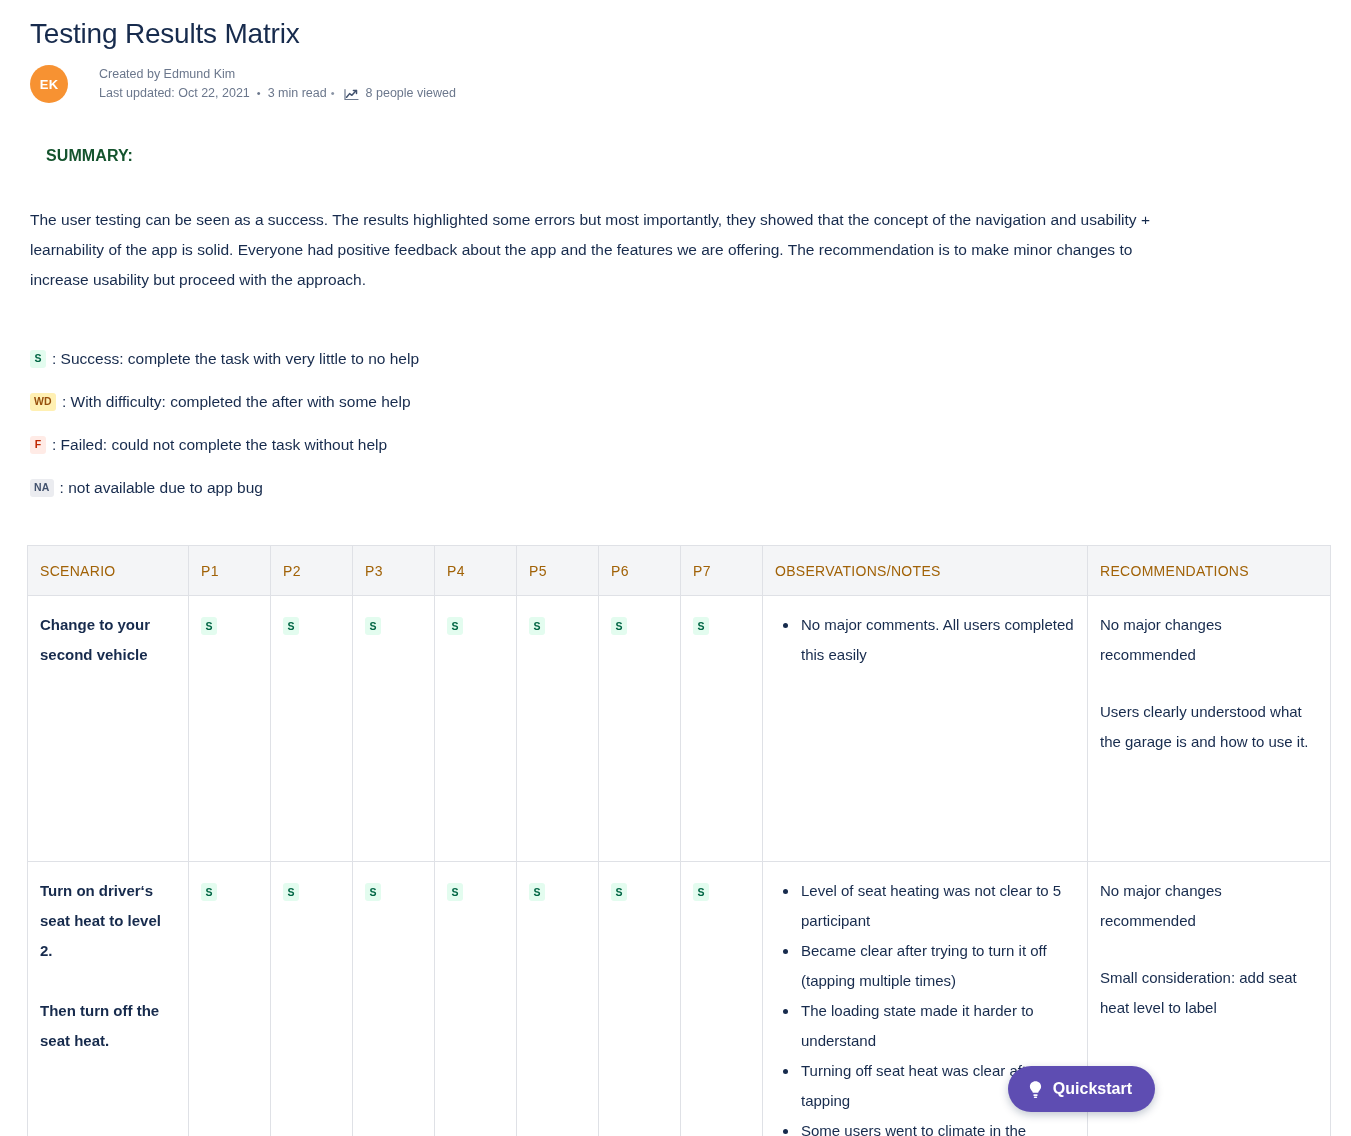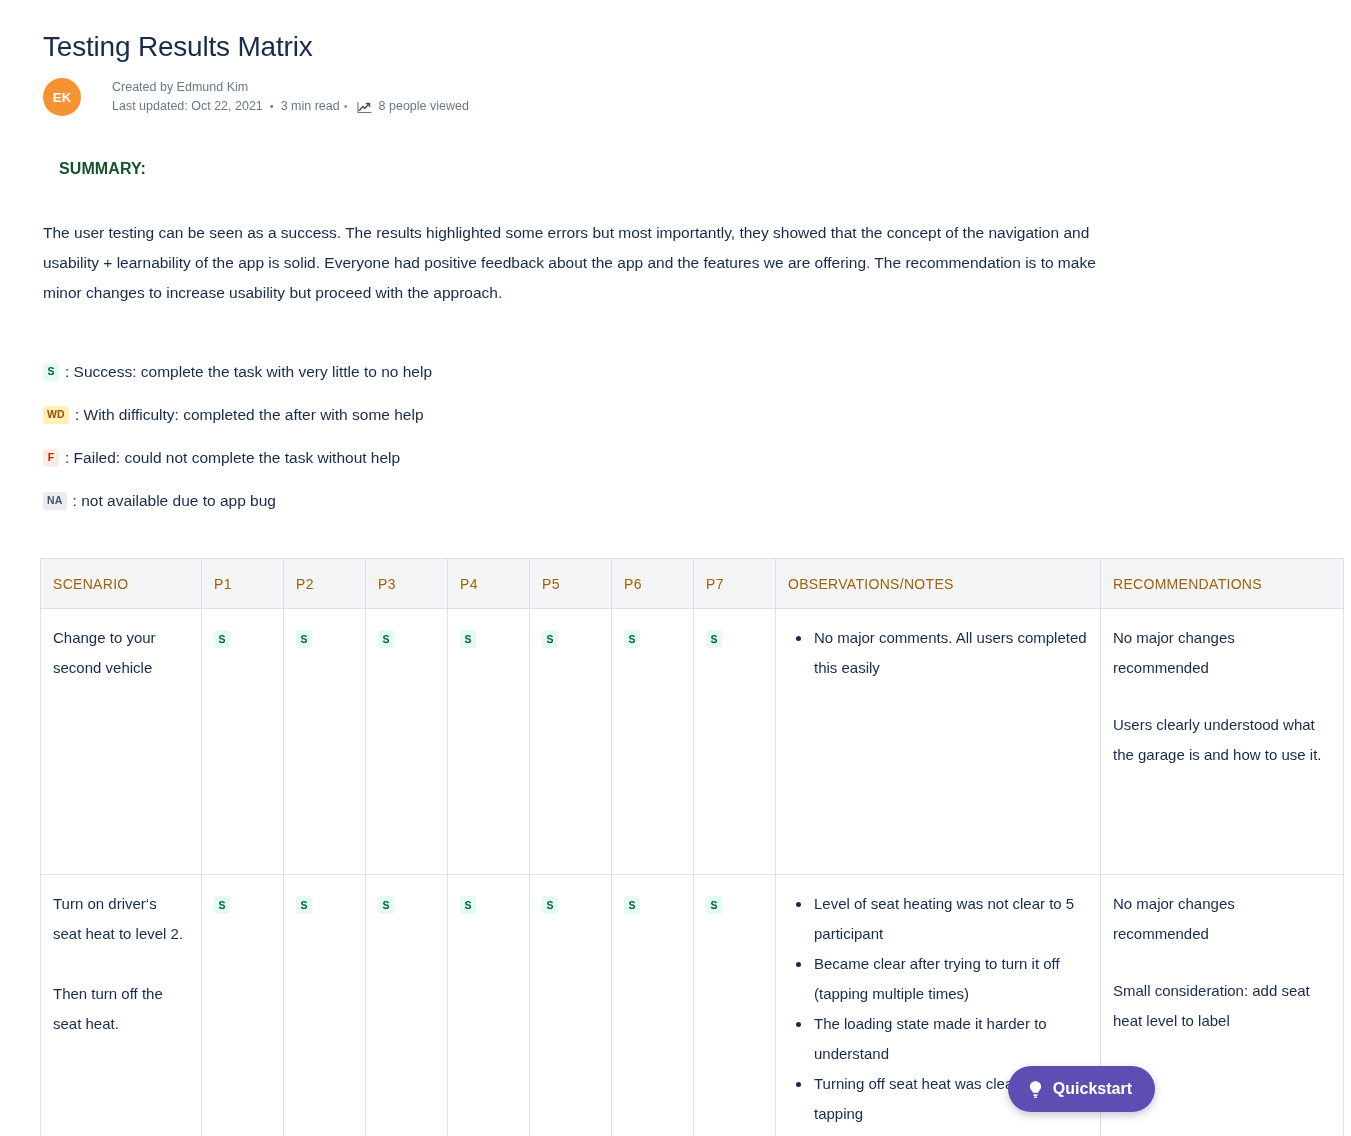--- a/index.html
+++ b/index.html
@@ -11,21 +11,21 @@
   }
   body {
     font-family: "Liberation Sans", sans-serif;
     color: #172B4D;
     -webkit-font-smoothing: antialiased;
   }
   .page {
     position: relative;
     width: 1183px;
     height: 1136px;
-    padding: 16px;
+    padding: 3px;
   }
   
   .doc-title {
     margin: 0;
     padding: 14px 0 0 27px;
     font-size: 28px;
     line-height: 34px;
     font-weight: 500;
     letter-spacing: -0.2px;
     color: #172B4D;
@@ -143,21 +143,21 @@
     letter-spacing: 0.3px;
     color: #a16207;
     vertical-align: middle;
   }
   table.matrix tbody td {
     padding: 14px 12px 16px 12px;
     font-size: 15px;
     line-height: 30px;
     color: #172B4D;
   }
-  td.scenario p { margin: 0; }
+  td.scenario p { margin: 0; font-weight: bold; }
   td.scenario p + p { margin-top: 30px; }
   td.mark { padding-left: 13px; }
   td.notes ul {
     margin: 0;
     padding-left: 24px;
     list-style: disc;
   }
   td.notes li { margin: 0; padding-left: 2px; }
   td.recs p { margin: 0; }
   td.recs p + p { margin-top: 27px; }

